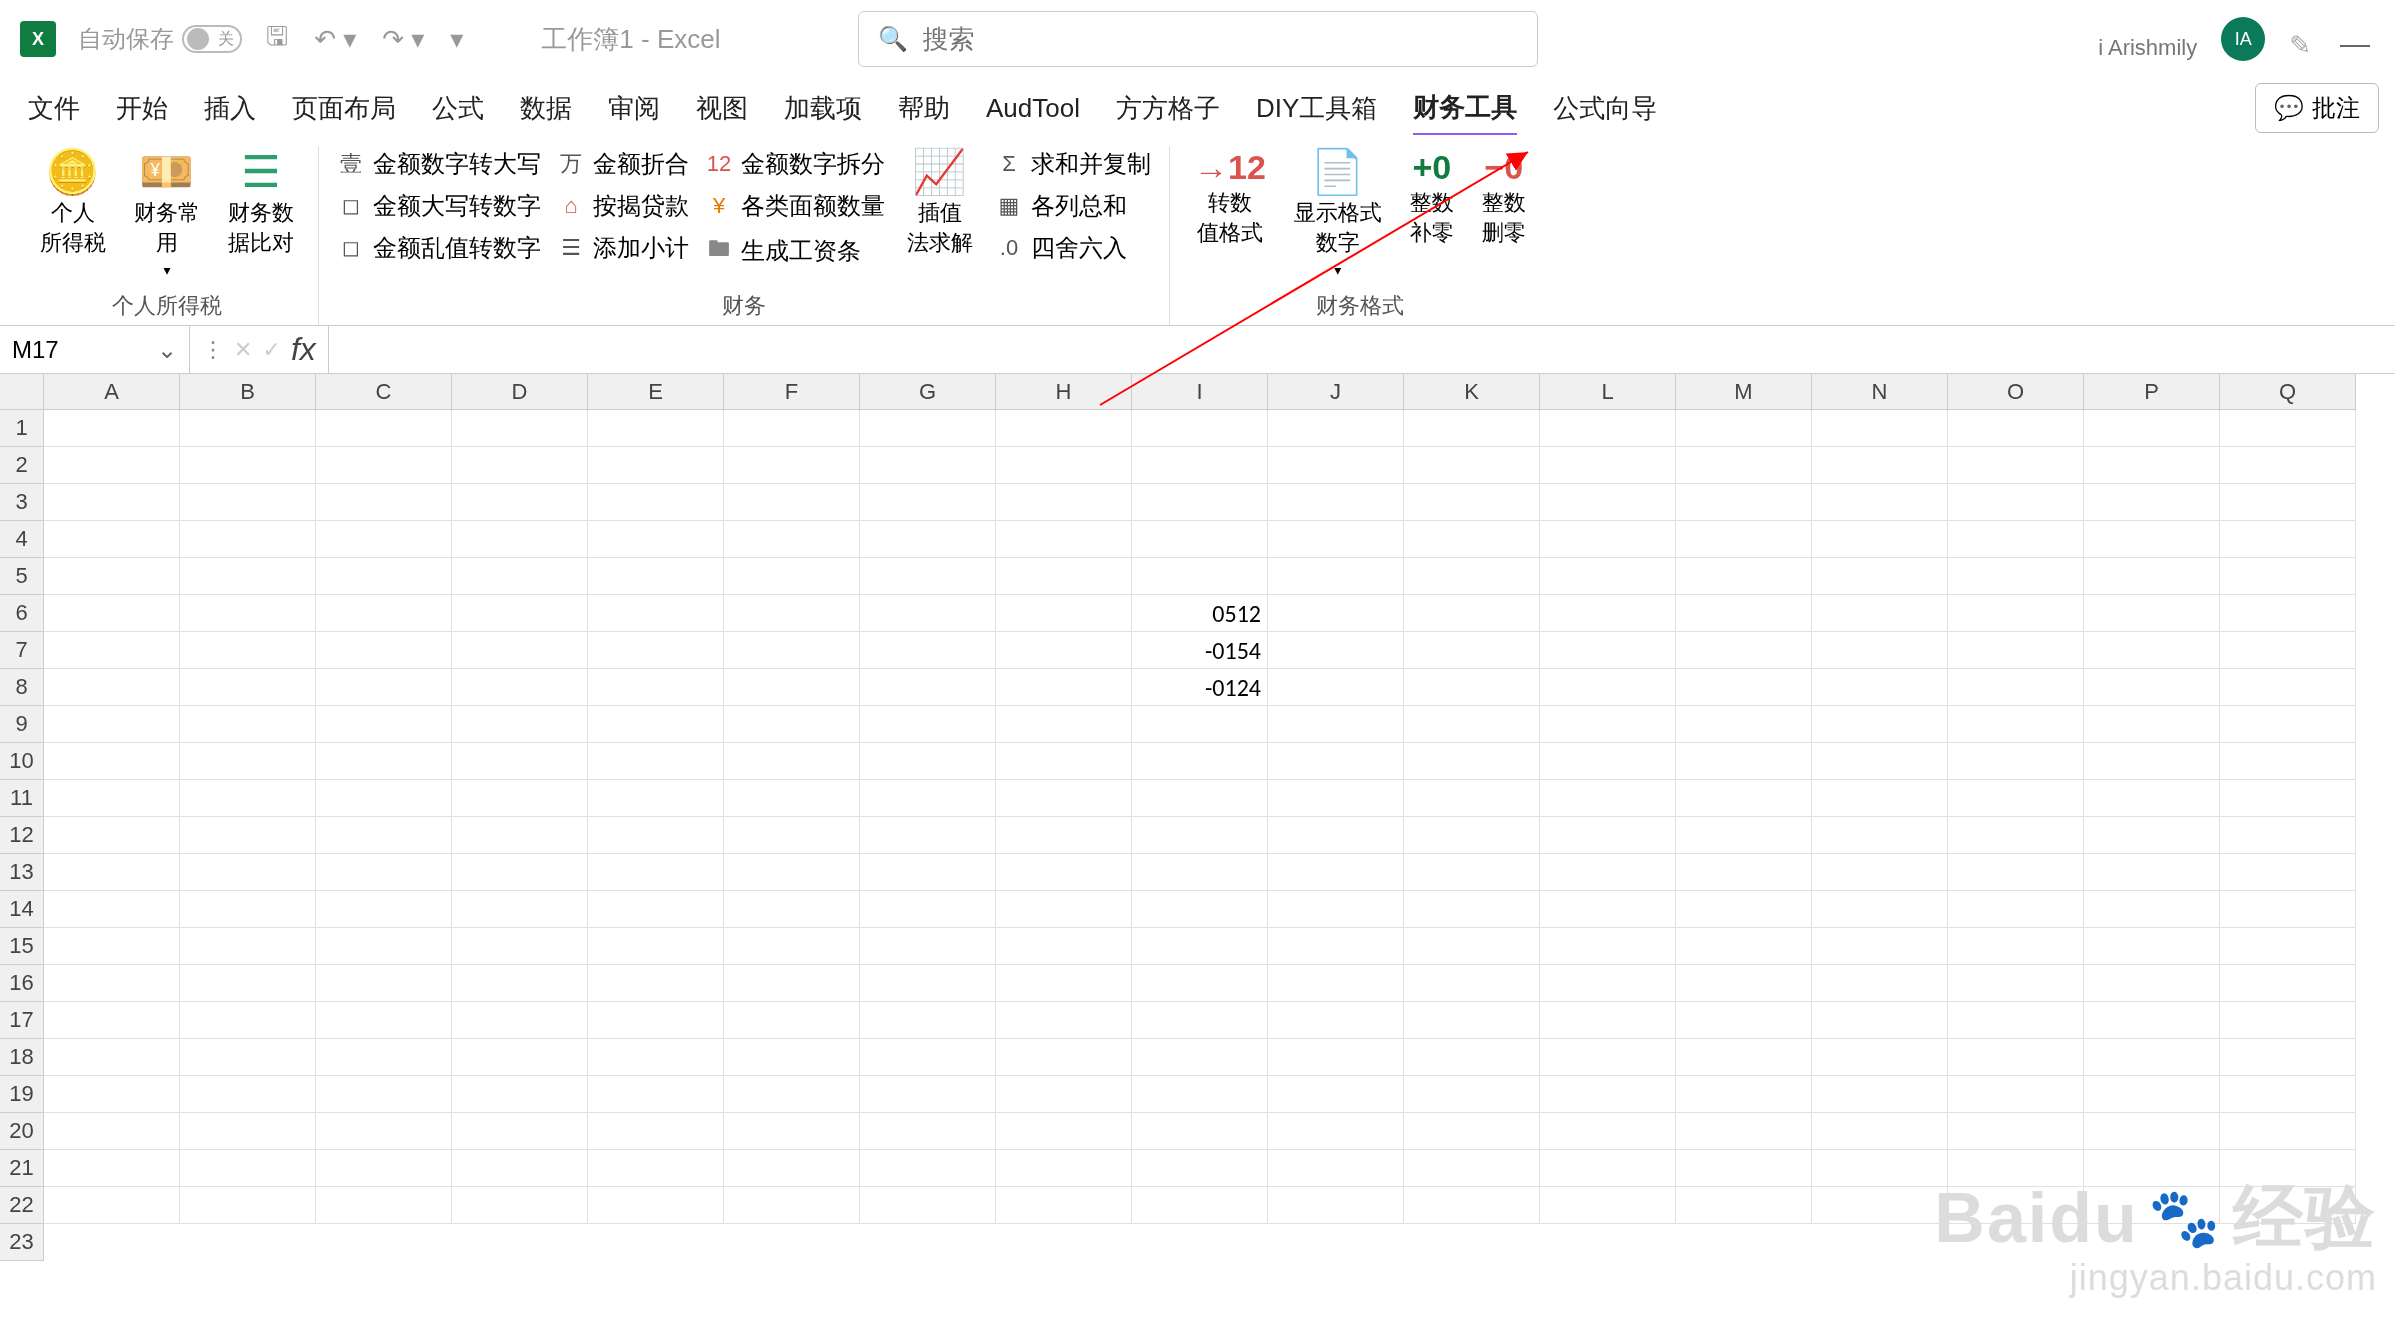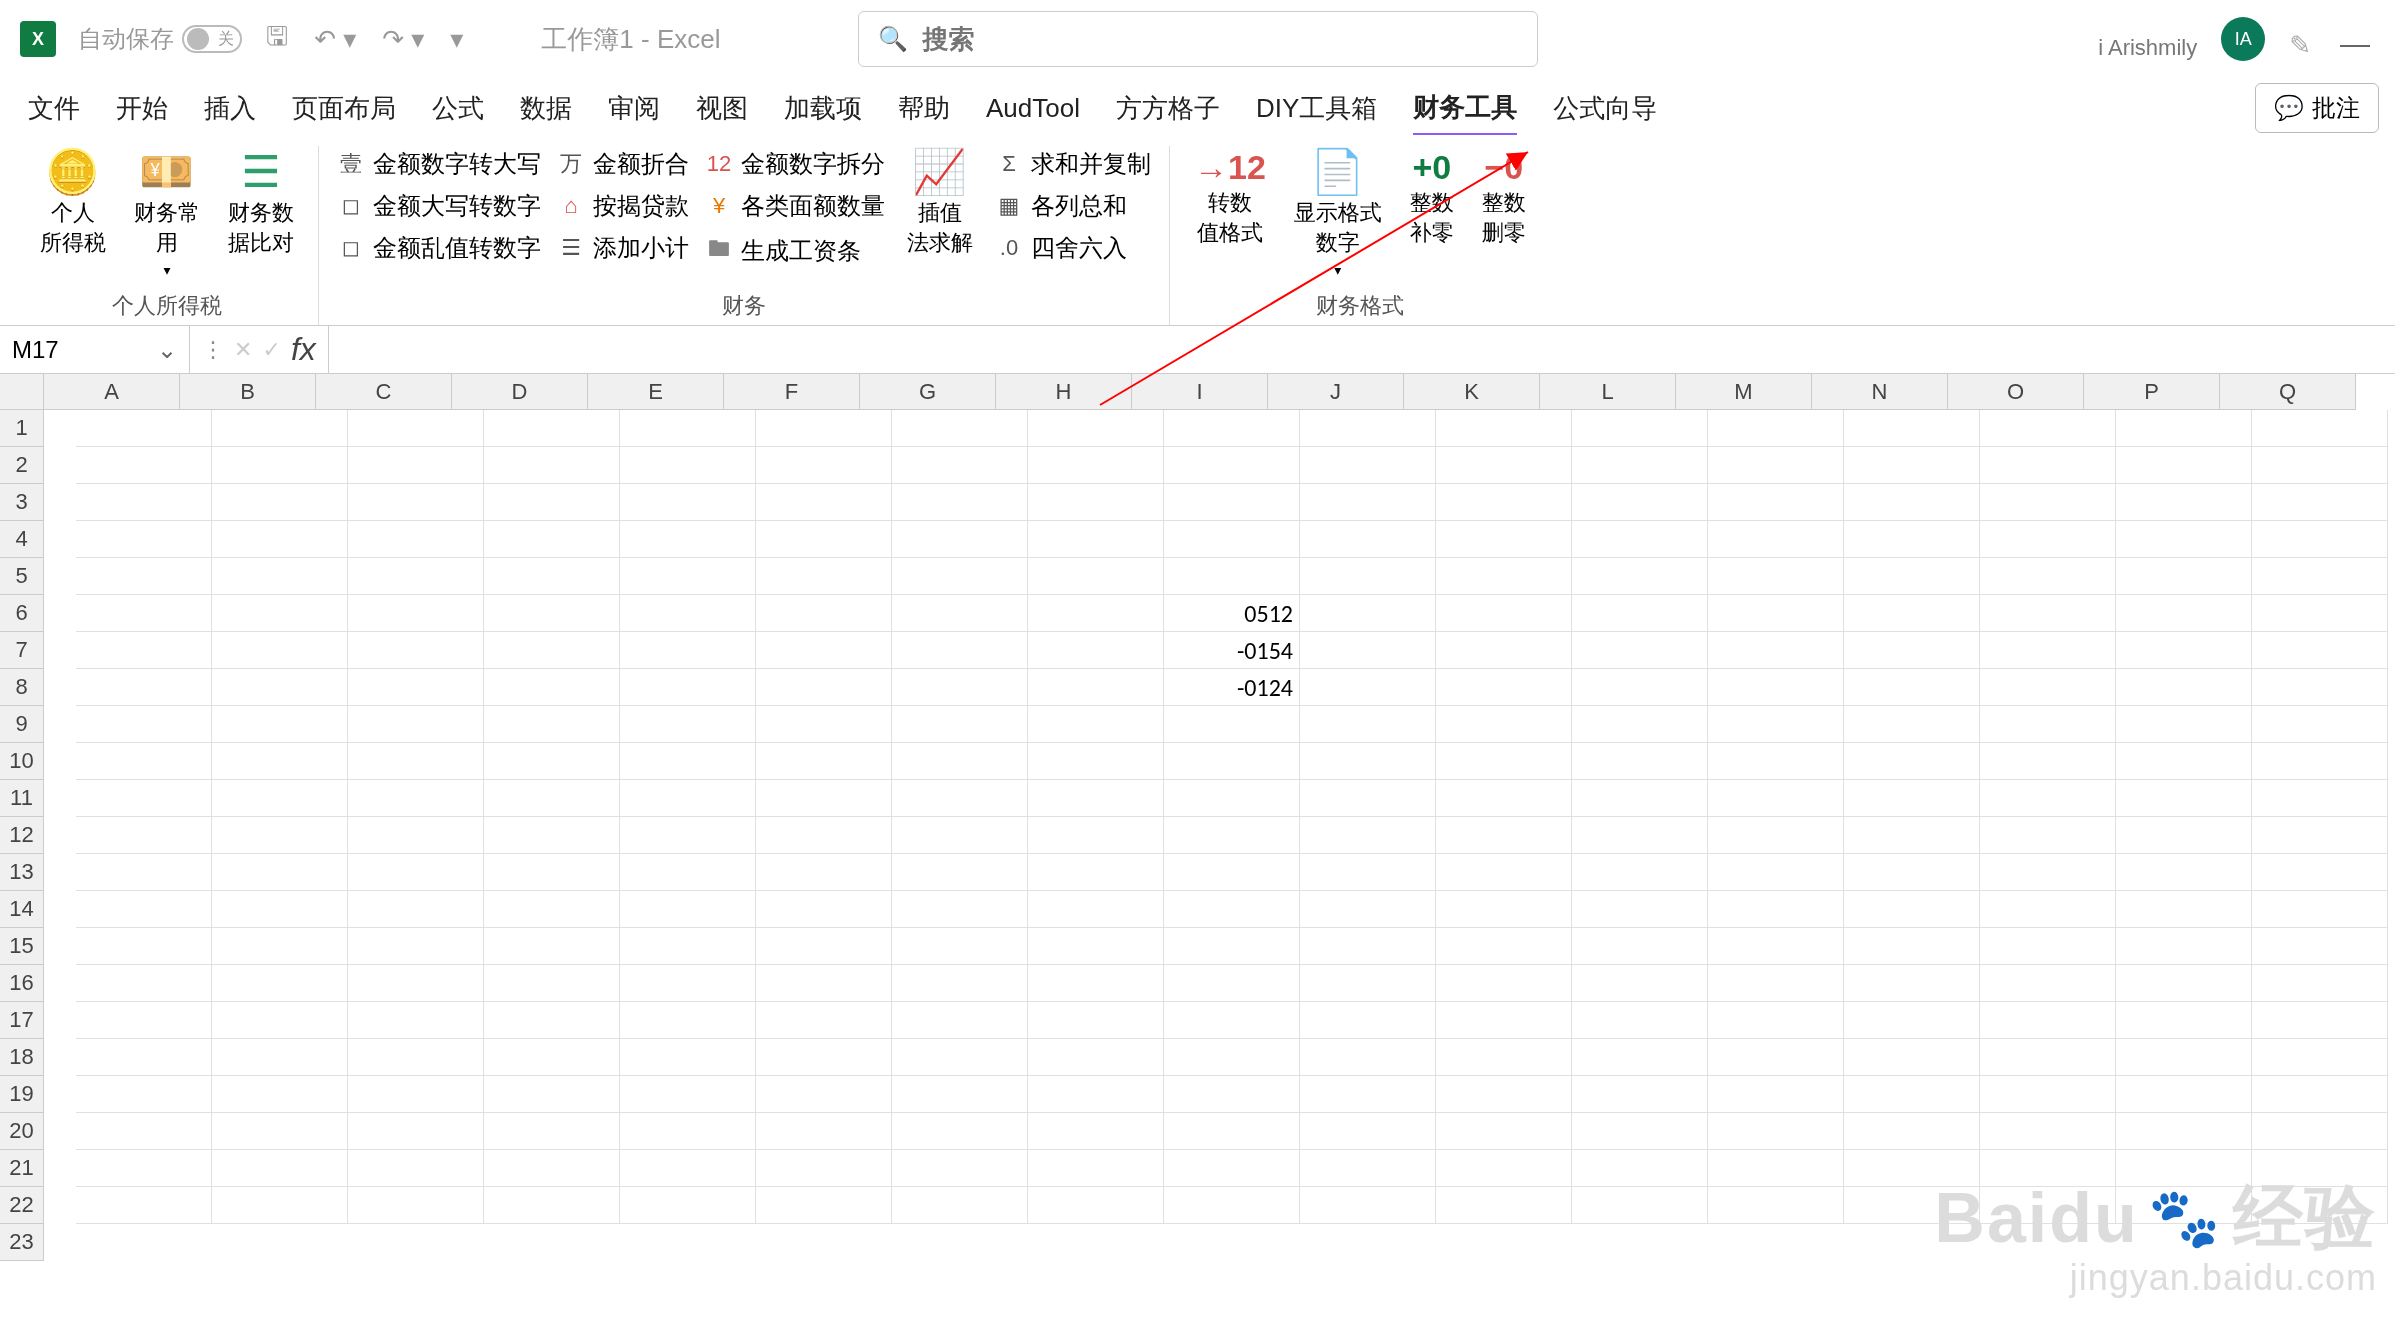--- a/index.html
+++ b/index.html
@@ -9,21 +9,21 @@
 .titlebar .excel-logo { width: 36px; height: 36px; background: #107c41; color: #fff; display: flex; align-items: center; justify-content: center; font-weight: bold; font-size: 18px; border-radius: 4px; }
 .autosave { display: flex; align-items: center; gap: 8px; margin-left: 22px; color: #999; font-size: 24px; }
 .toggle { width: 60px; height: 28px; border: 2px solid #bbb; border-radius: 14px; position: relative; display: flex; align-items: center; }
 .toggle .knob { width: 22px; height: 22px; background: #bbb; border-radius: 50%; margin-left: 3px; }
 .toggle .lbl { position: absolute; right: 6px; font-size: 16px; color: #999; }
 .qat { display: flex; align-items: center; gap: 14px; margin-left: 18px; }
 .qat-btn { color: #999; font-size: 26px; padding: 4px 6px; }
 .docname { margin-left: 72px; color: #999; font-size: 26px; }
 .searchbox { position: absolute; left: 50%; transform: translateX(-50%); width: 680px; height: 56px; border: 1px solid #ccc; border-radius: 6px; display: flex; align-items: center; padding: 0 20px; gap: 14px; background: #fff; }
 .searchbox .mag { color: #888; font-size: 24px; }
-.searchbox input { border: none; outline: none; font-size: 26px; color: #4c1d95; flex: 1; background: transparent; font-weight: bold; }
+.searchbox input { border: none; outline: none; font-size: 26px; color: #4c1d95; flex: 1; background: transparent; }
 .right-area { position: absolute; right: 20px; display: flex; align-items: flex-end; gap: 24px; }
 .username { color: #777; font-size: 22px; }
 .avatar { width: 44px; height: 44px; border-radius: 50%; background: #0a7a5b; color: #fff; display: flex; align-items: center; justify-content: center; font-size: 18px; }
 .draw-icon { color: #aaa; font-size: 26px; }
 .min-btn { font-size: 30px; color: #666; width: 40px; text-align: center; }
 
 .tabs { height: 60px; display: flex; align-items: center; padding: 0 28px; gap: 36px; font-size: 26px; position: relative; }
 .tab { color: #222; padding: 8px 0; cursor: pointer; }
 .tab.active { font-weight: 600; border-bottom: 2px solid #8b5cf6; }
 .comment-btn { position: absolute; right: 16px; display: flex; align-items: center; gap: 8px; border: 1px solid #bbb; border-radius: 6px; padding: 8px 18px; font-size: 24px; }
@@ -47,21 +47,21 @@
 .fx-controls { display: flex; align-items: center; gap: 10px; padding: 0 12px; color: #888; font-size: 22px; border-right: 1px solid #ccc; height: 100%; }
 .fx-label { font-style: italic; font-family: Liberation Sans, sans-serif; font-size: 32px; color: #444; }
 .formula-input { flex: 1; height: 100%; padding: 0 12px; font-size: 24px; border: none; outline: none; }
 
 .sheet-area { display: flex; height: calc(100% - 78px - 60px - 188px - 48px); position: relative; }
 .corner { width: 44px; height: 36px; border-right: 1px solid #ccc; border-bottom: 1px solid #ccc; background: #f0f0f0; }
 .col-headers { display: flex; height: 36px; background: #f0f0f0; }
 .col-h { width: 136px; border-right: 1px solid #ccc; border-bottom: 1px solid #ccc; display: flex; align-items: center; justify-content: center; font-size: 22px; color: #444; }
 .row-headers { position: absolute; top: 36px; left: 0; width: 44px; }
 .row-h { height: 37px; border-right: 1px solid #ccc; border-bottom: 1px solid #ccc; display: flex; align-items: center; justify-content: center; font-size: 22px; color: #444; background: #f0f0f0; }
-.cells { position: absolute; top: 36px; left: 44px; padding-left: 32px; }
+.cells { position: absolute; top: 36px; left: 44px; }
 .row { display: flex; }
 .cell { width: 136px; height: 37px; border-right: 1px solid #e0e0e0; border-bottom: 1px solid #e0e0e0; display: flex; align-items: center; justify-content: flex-end; padding-right: 6px; font-size: 24px; font-family: "Calibri", sans-serif; }
 
 .watermark { position: absolute; right: 18px; bottom: 28px; text-align: right; color: #dcdcdc; font-family: "Arial"; pointer-events: none; }
 .watermark .brand { font-size: 70px; font-weight: bold; letter-spacing: 2px; display: flex; align-items: center; justify-content: flex-end; gap: 10px; margin-left: 8px; }
 .watermark .paw { font-size: 58px; }
 .watermark .url { font-size: 36px; margin-top: -8px; letter-spacing: 1px; }
 </style>
 </head>
 <body>

